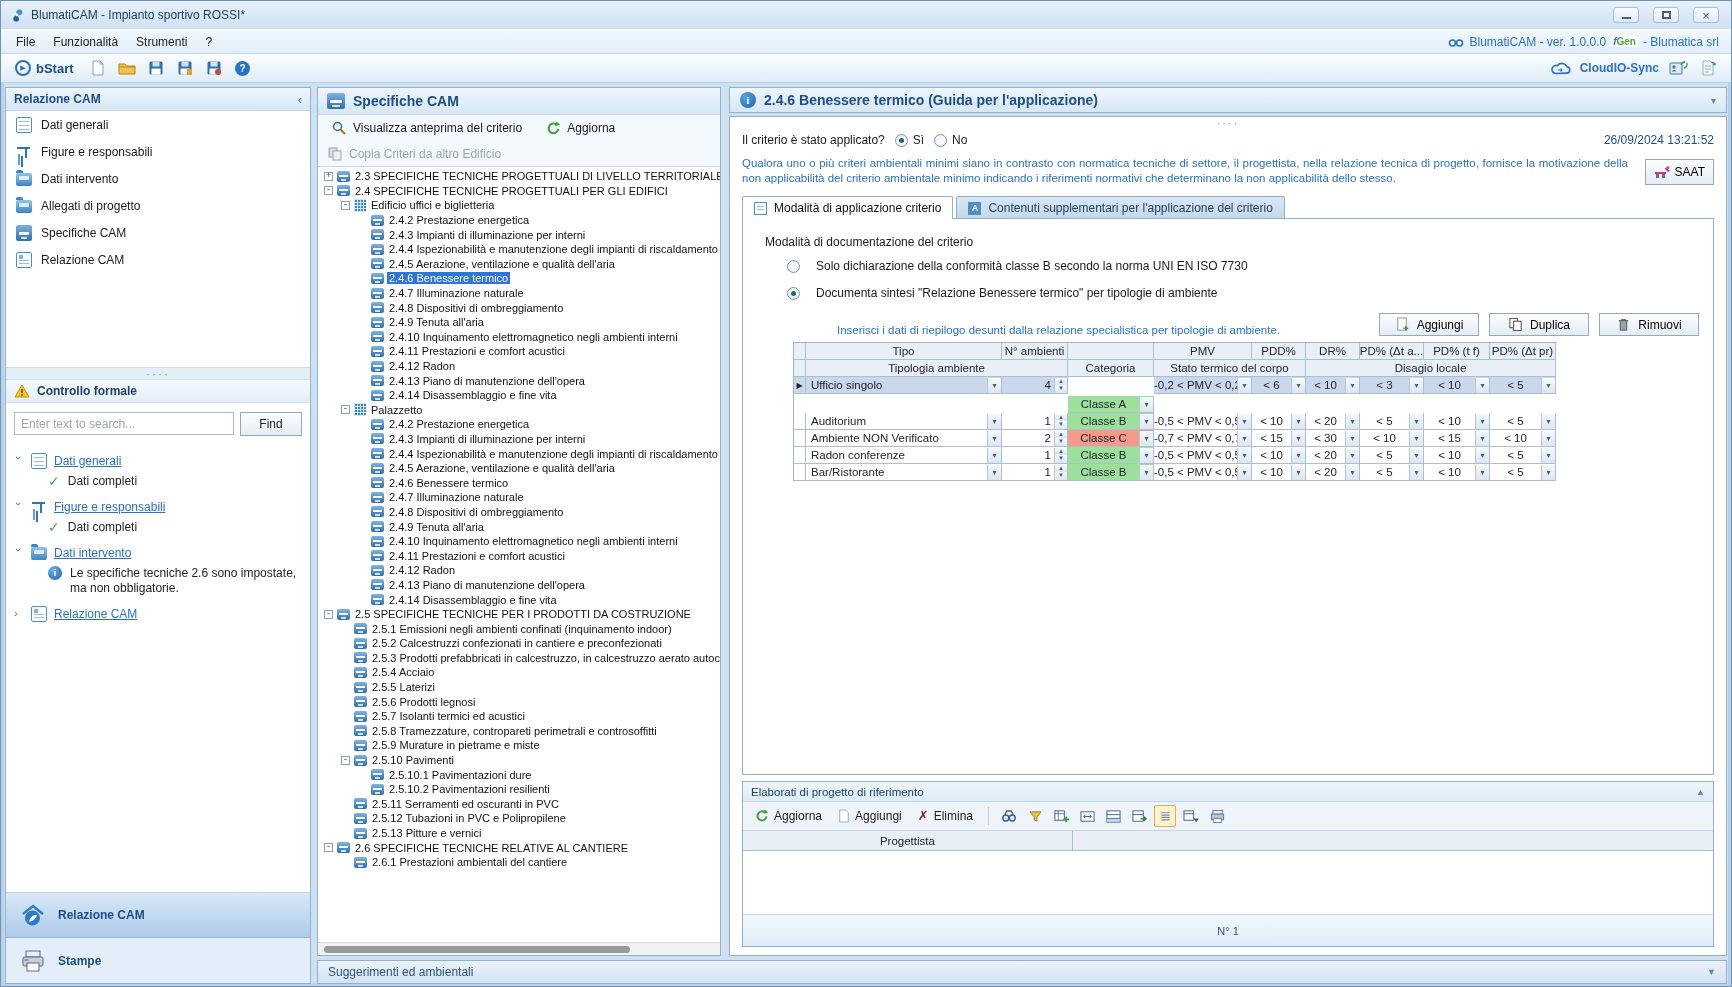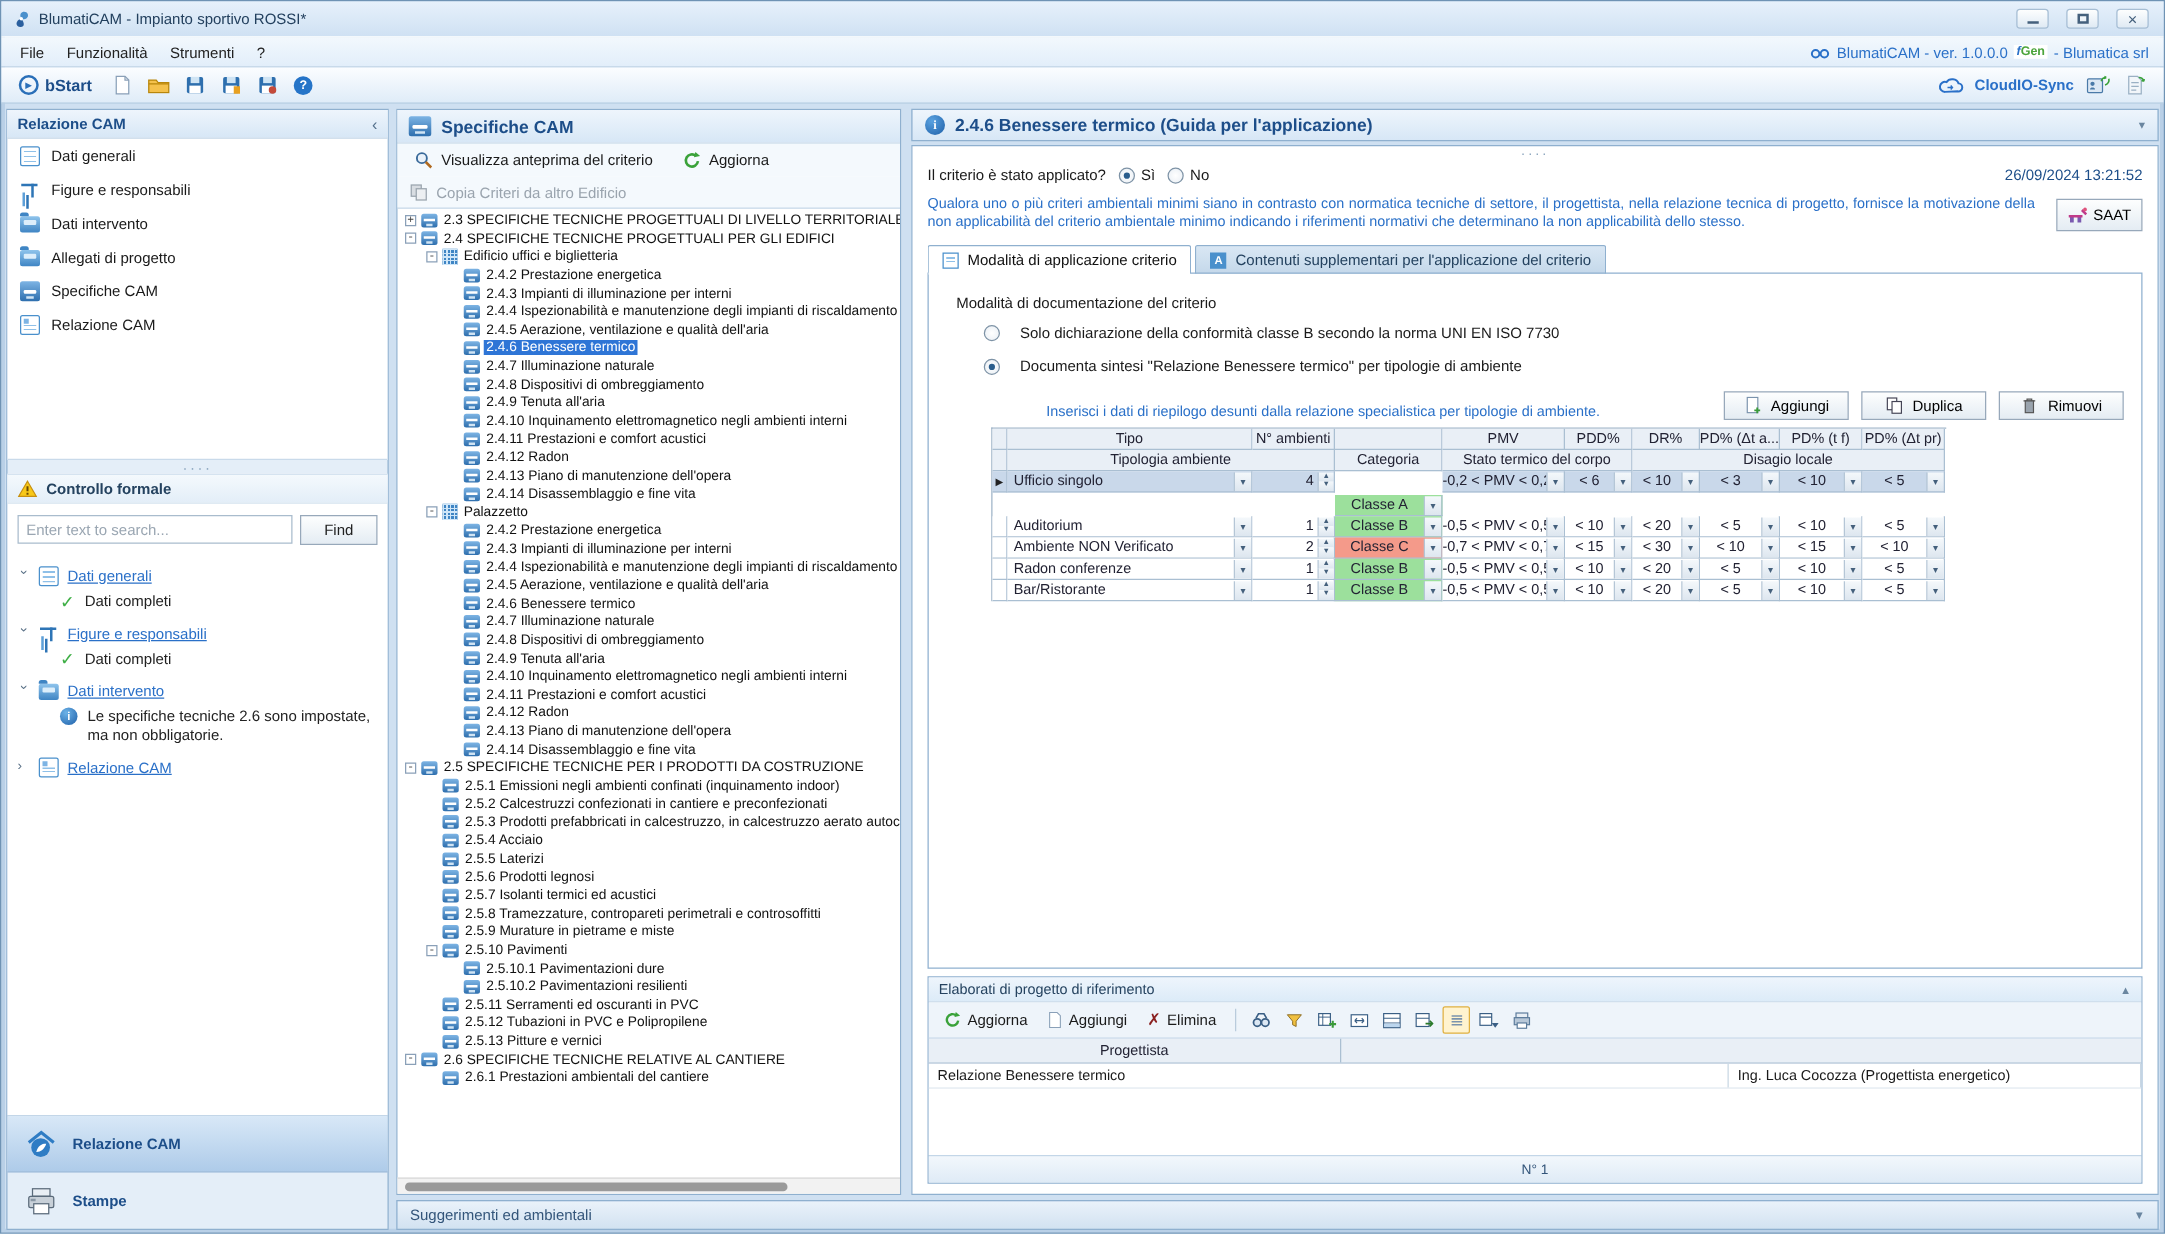--- a/index.html
+++ b/index.html
@@ -170,21 +170,21 @@
   .x-ico{font-style:normal;color:#8a2020;font-weight:bold;font-size:13px;line-height:12px}
   .tsep{width:1px;height:18px;background:#b9cbdc;margin:0 5px}
   .tico{width:22px;height:22px;display:flex;align-items:center;justify-content:center;cursor:default}
   .tico.hl{background:#fff3cf;border:1px solid #e0b040;border-radius:2px}
   .el-head{display:flex;height:20px;background:#e9eff6;border-bottom:1px solid #aabfd2;font-size:11.5px}
   .eh{display:flex;align-items:center;justify-content:center;border-right:1px solid #aabfd2;color:#223}
   .ec{display:flex;align-items:center;padding:0 7px;border-right:1px solid #c9d7e4;overflow:hidden;white-space:nowrap}
   .el-row{display:flex;height:20px;background:#fff;border-bottom:1px solid #dbe5ee;font-size:11.5px}
   .elc1{width:66%}.elc2{width:34%}
   .el-fill{flex:1;background:#fff}
-  .el-footer{height:22px;background:linear-gradient(#f2f7fc,#dfebf6);border-top:1px solid #c3d6e8;display:flex;align-items:center;justify-content:center;color:#33557a;font-size:11px}
+  .el-footer{height:32px;background:linear-gradient(#f2f7fc,#dfebf6);border-top:1px solid #c3d6e8;display:flex;align-items:center;justify-content:center;color:#33557a;font-size:11px}
 
   
   .statusbar{height:24px;border:1px solid #8fb0cf;background:linear-gradient(#eaf2fa,#d2e2f1);display:flex;align-items:center;padding:0 10px;color:#33557a}
   .sb-chev{margin-left:auto;font-size:9px;color:#6a86a0}
   svg{display:block}
 </style>
 </head>
 <body>
 
 <div class="window">
@@ -1200,27 +1200,20 @@
                     <svg width="15" height="15" viewBox="0 0 16 16">
                       <rect x="3" y="1.5" width="10" height="4" fill="#e8eef4" stroke="#5a7a9a"></rect>
                       <rect x="1.5" y="5.5" width="13" height="6" fill="#b8c8d8" stroke="#5a7a9a"></rect>
                       <rect x="4" y="10" width="8" height="4.5" fill="#fff" stroke="#5a7a9a"></rect>
                     </svg>
                   </span>
               </div>
               <div class="el-head">
                 <span class="eh elc2">Progettista</span>
               </div>
-              <div>
-
-                  <div class="el-row">
-                    <span class="ec elc1">Relazione Benessere termico</span>
-                    <span class="ec elc2">Ing. Luca Cocozza (Progettista energetico)</span>
-                  </div>
-                </div>
               <div class="el-fill"></div>
               <div class="el-footer">
                   <span>N° 1</span>
                 </div>
             </div>
           </div>
         </div>
       </div>
 
       <div class="statusbar">

